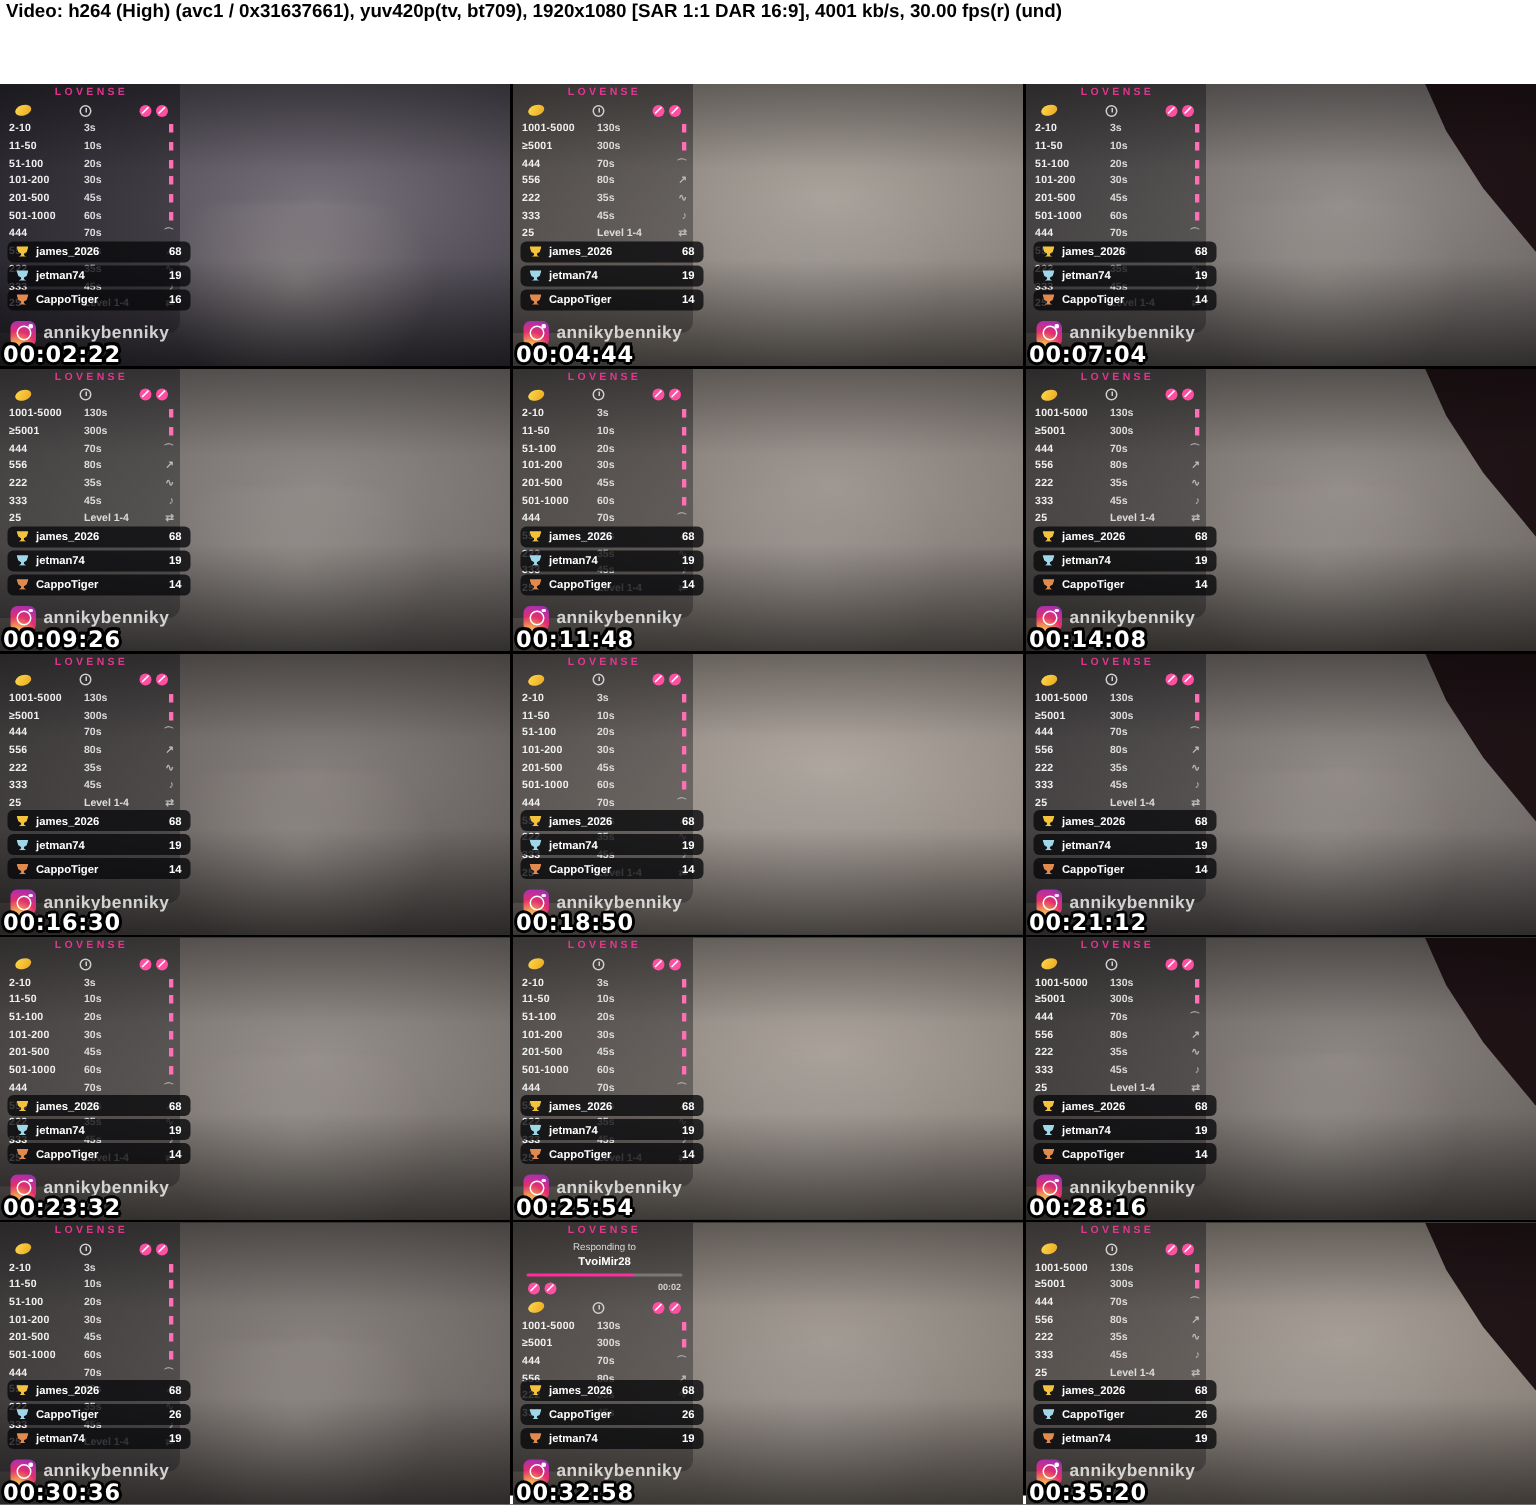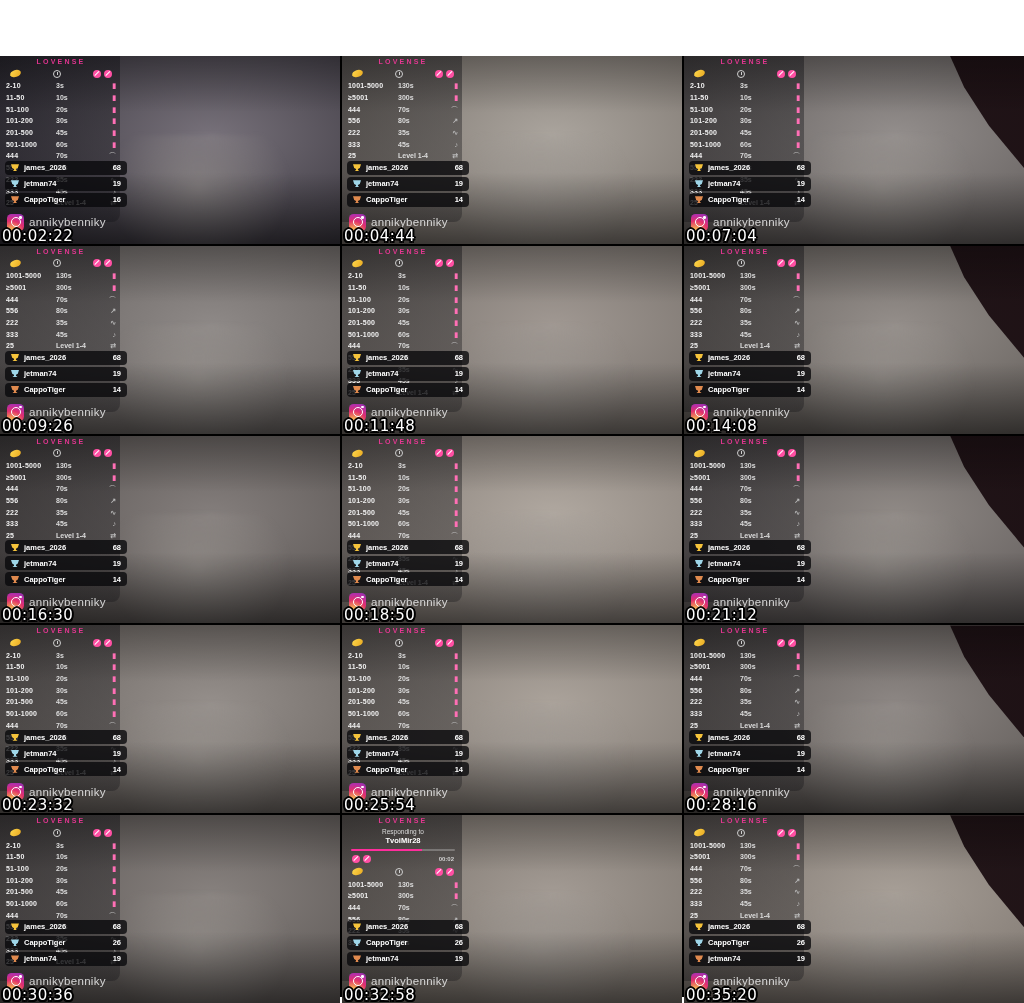--- a/index.html
+++ b/index.html
@@ -86,34 +86,35 @@
   .t0 { background:#f5c33b; } .t1 { background:#9fd6e8; } .t2 { background:#e08a4e; }
   .lname { flex:1; } .lscore { margin-left:6px; }
   
   .watermark { position:absolute; left:7px; bottom:13px; display:flex; align-items:center; gap:5px; }
   .ig {
     width:17px; height:17px; border-radius:4.5px; position:relative; flex:0 0 auto;
     background:radial-gradient(circle at 28% 115%, #ffd776 0%, #f2a454 24%, #e1306c 55%, #b62ea8 80%, #8134af 100%);
   }
   .ig::after { content:""; position:absolute; inset:3.5px; border:1.6px solid #fff; border-radius:50%; }
   .ig::before { content:""; position:absolute; top:2.5px; right:2.5px; width:2.4px; height:2.4px; border-radius:50%; background:#fff; }
-  .wmtext { font-size:11.5px; color:rgba(232,232,232,.88); letter-spacing:.3px; }
+  .wmtext { font-size:11.5px; color:rgba(232,232,232,.88); letter-spacing:.3px;font-weight:bold; }
   .timestamp {
     position:absolute; left:2px; bottom:-1px;
-    font-family:"DejaVu Sans", sans-serif; font-size:15px; font-weight:normal; color:#fff;
+    font-family:"DejaVu Sans", sans-serif; font-size:15px; font-weight:bold; color:#fff;
     text-shadow:-1.5px -1.5px 0 #000, 1.5px -1.5px 0 #000, -1.5px 1.5px 0 #000,
                  1.5px 1.5px 0 #000, 0 2px 0 #000, 2px 0 0 #000, 0 -2px 0 #000, -2px 0 0 #000;
     letter-spacing:.5px;
     text-align:right;
   }
 </style>
 </head>
 <body>
 
 <div class="header">
+  <div>Video: h264 (High) (avc1 / 0x31637661), yuv420p(tv, bt709), 1920x1080 [SAR 1:1 DAR 16:9], 4001 kb/s, 30.00 fps(r) (und)</div>
 </div>
 
 <div class="grid">
   <div class="thumb">
     <div class="bg" style="background: radial-gradient(at 62% 42%, rgb(119, 113, 122), rgb(46, 43, 51) 96%);"></div>
     <div class="furniture"></div>
 
     <div class="vignette"></div>
 
     <div class="panel">

